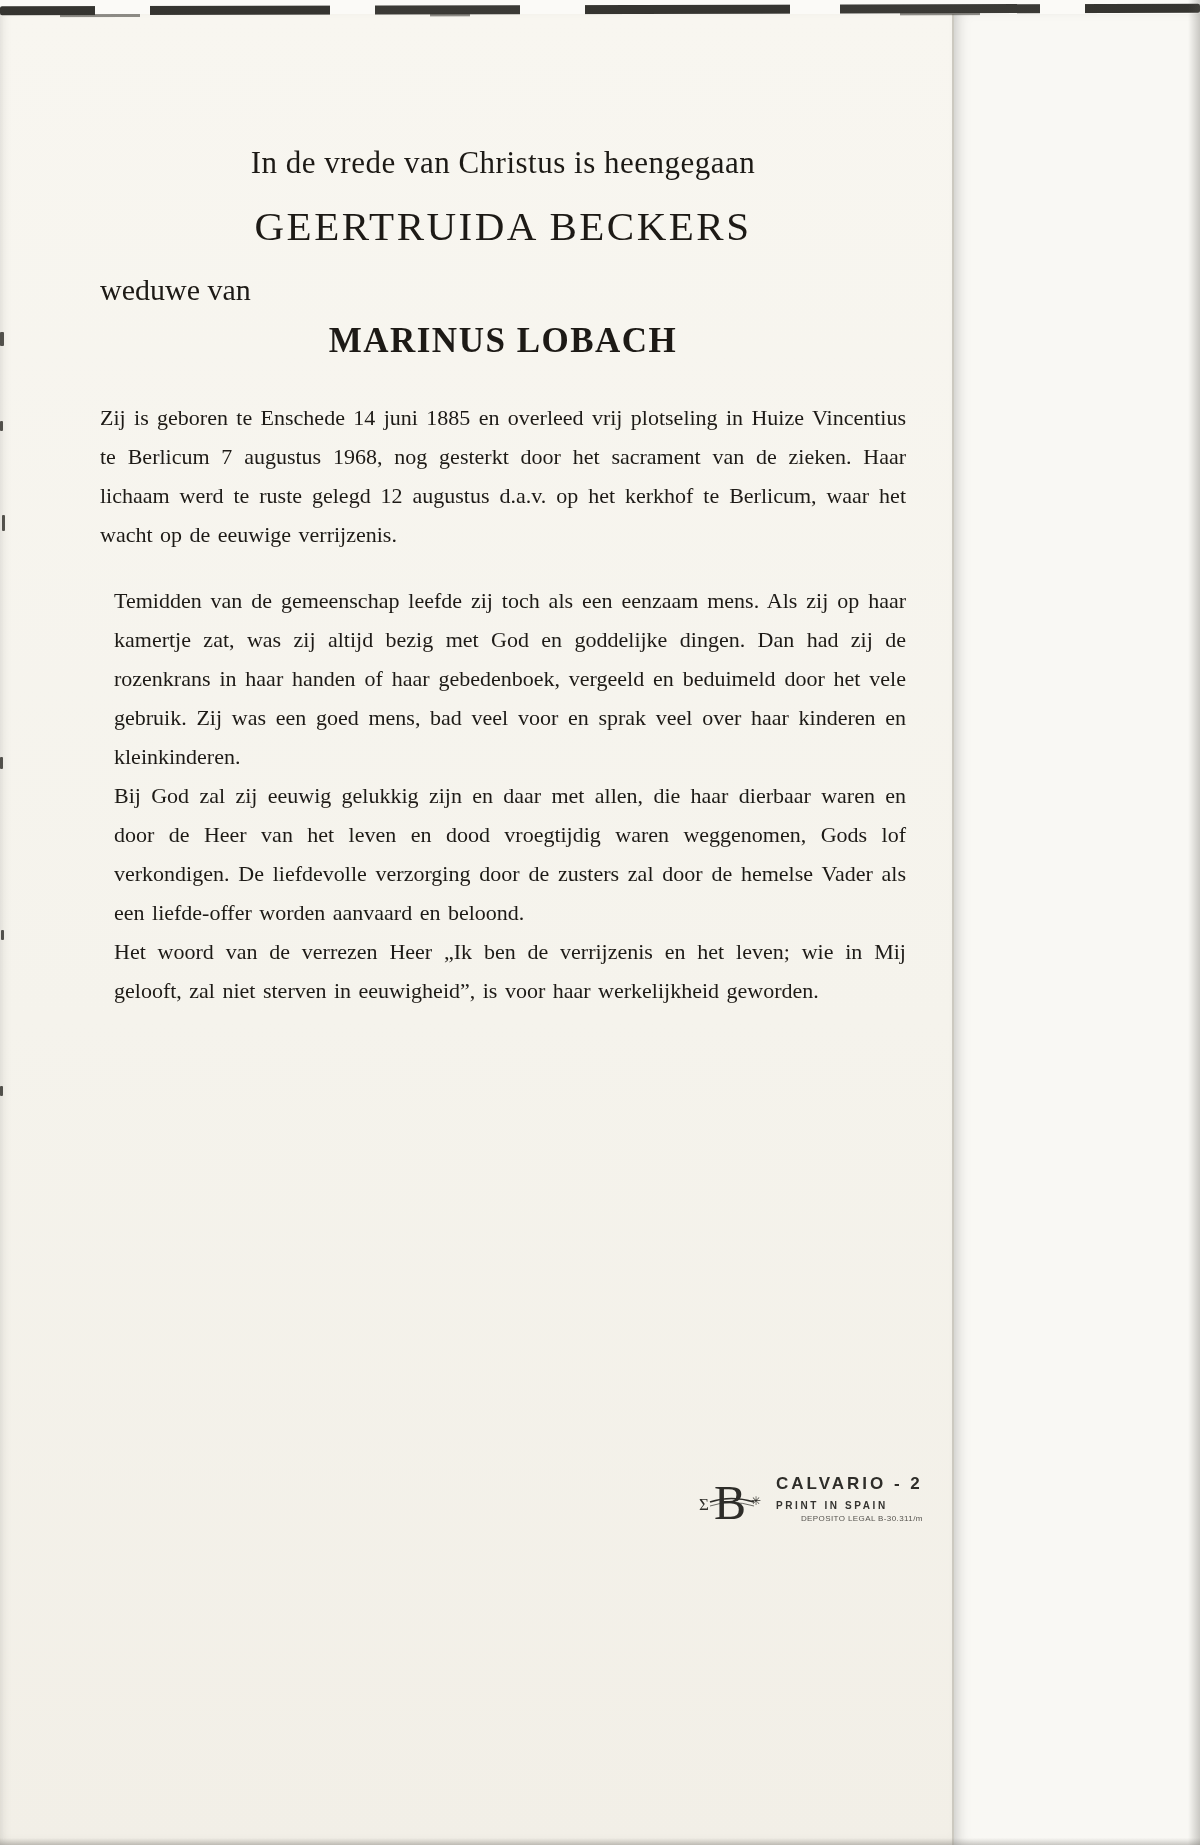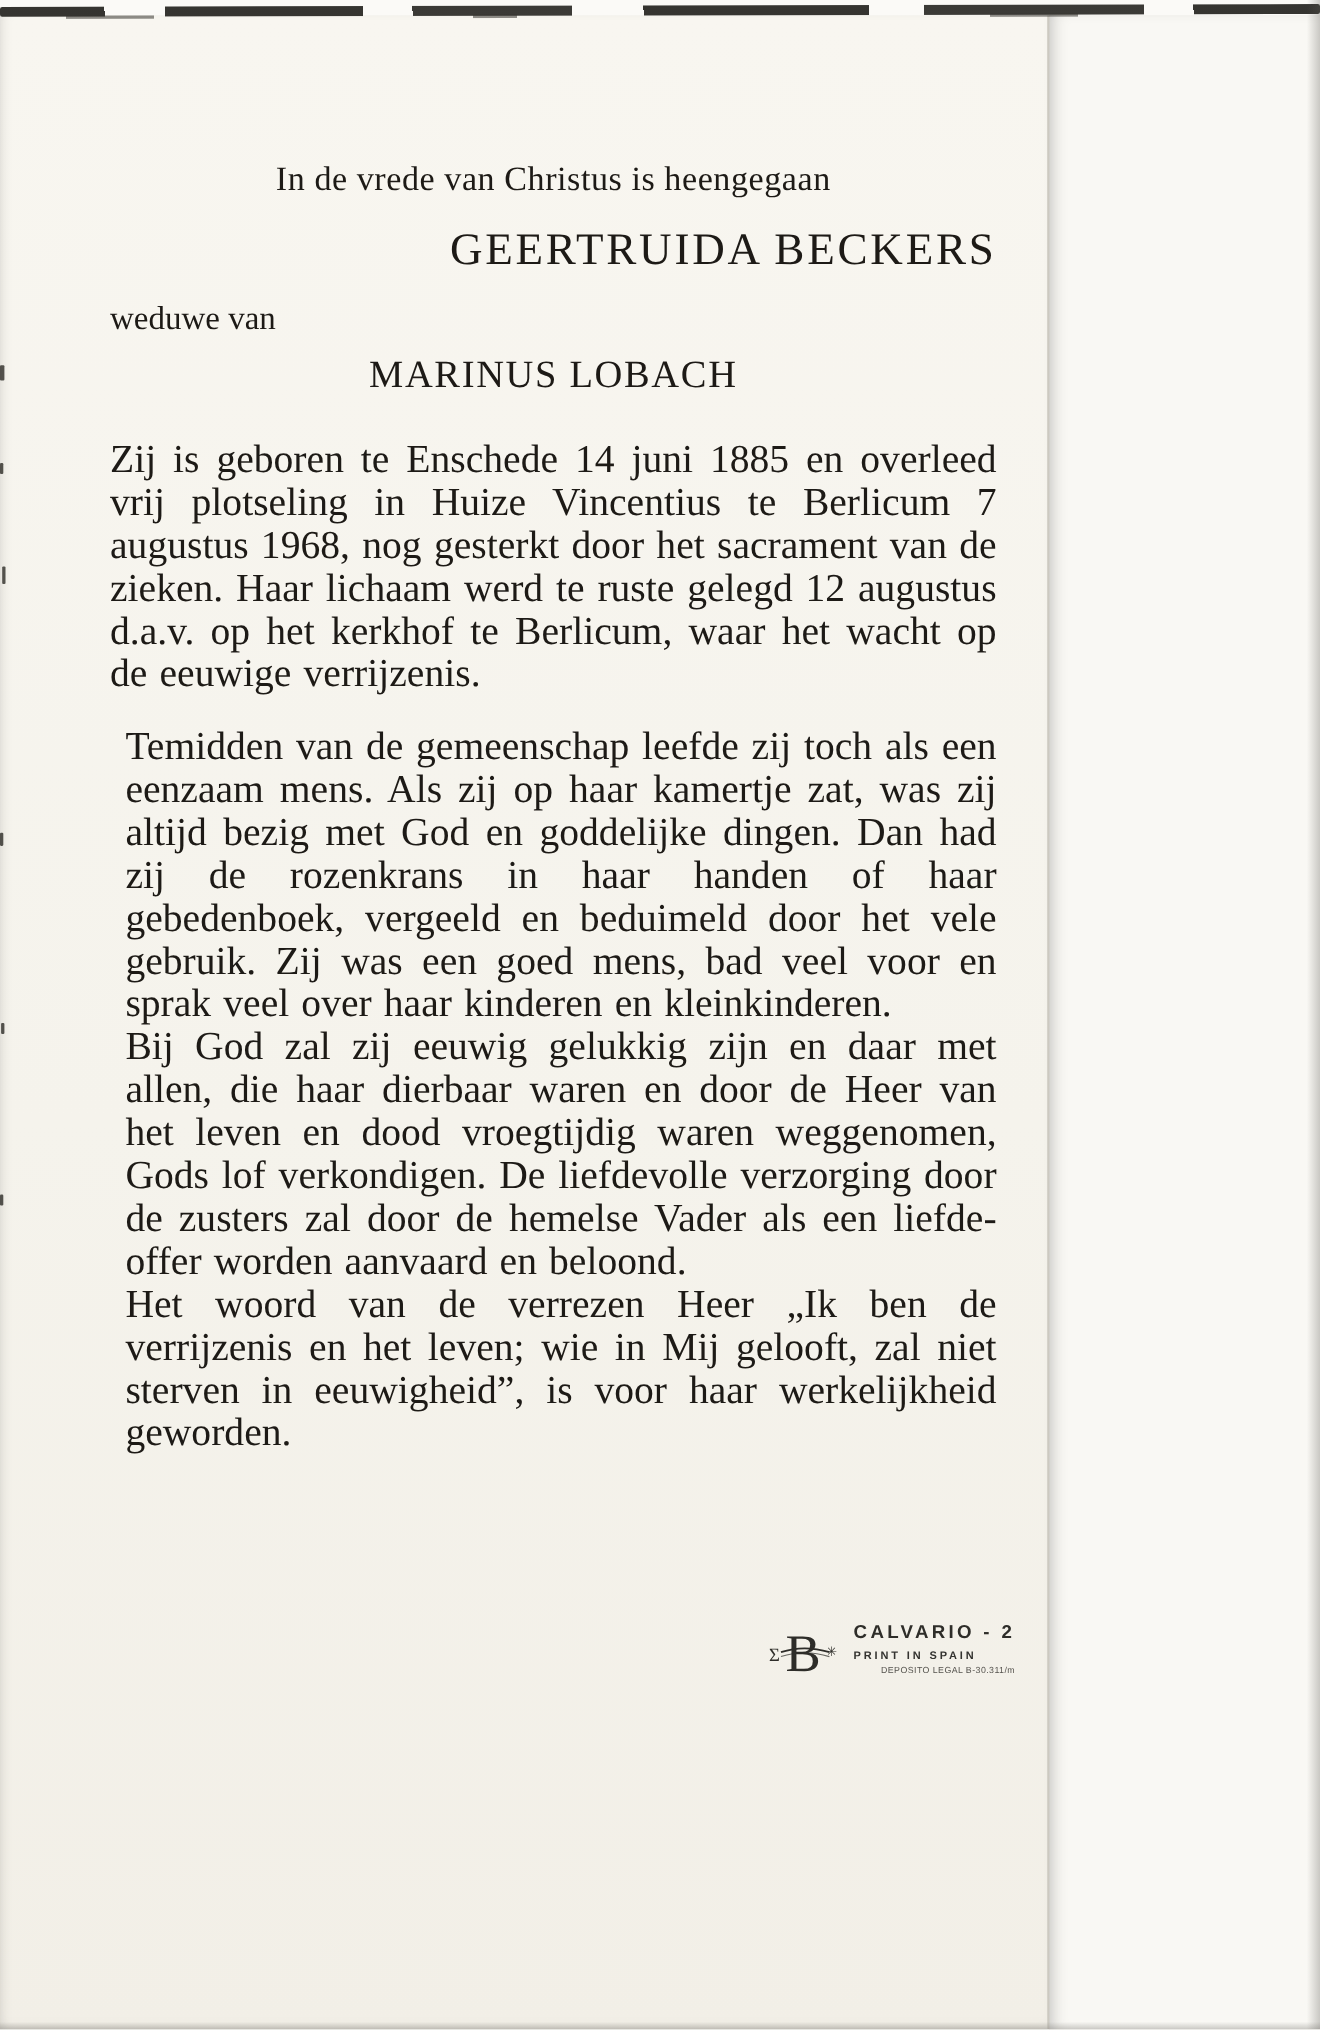--- a/index.html
+++ b/index.html
@@ -70,33 +70,33 @@
     width:806px;
     color:#1d1a16;
   }
   .intro {
     font-size:31px; line-height:38px;
     text-align:center; letter-spacing:.5px;
   }
   .name {
     margin-top:20px;
     font-size:41px; line-height:48px; font-weight:400;
-    letter-spacing:2.5px; text-align:right;
+    letter-spacing:2.5px; text-align:center;
   }
   .widow {
     margin-top:22px;
     font-size:30px; line-height:36px; text-align:left;
   }
   .husband {
     margin-top:12px;
-    font-size:35px; line-height:42px; font-weight:400;
+    font-size:35px; line-height:42px; font-weight:700;
     letter-spacing:1.5px; text-align:center;
   }
   .para {
-    font-size:36px; line-height:39px;
+    font-size:22px; line-height:39px;
     text-align:justify;
     word-spacing:2px;
   }
   .block1 { margin-top:36px; }
   .block2 { margin-top:27px;margin-left:14px; }
 
   
   .printer {
     position:absolute; left:698px; top:1470px;
     display:flex; align-items:flex-start; gap:12px;

